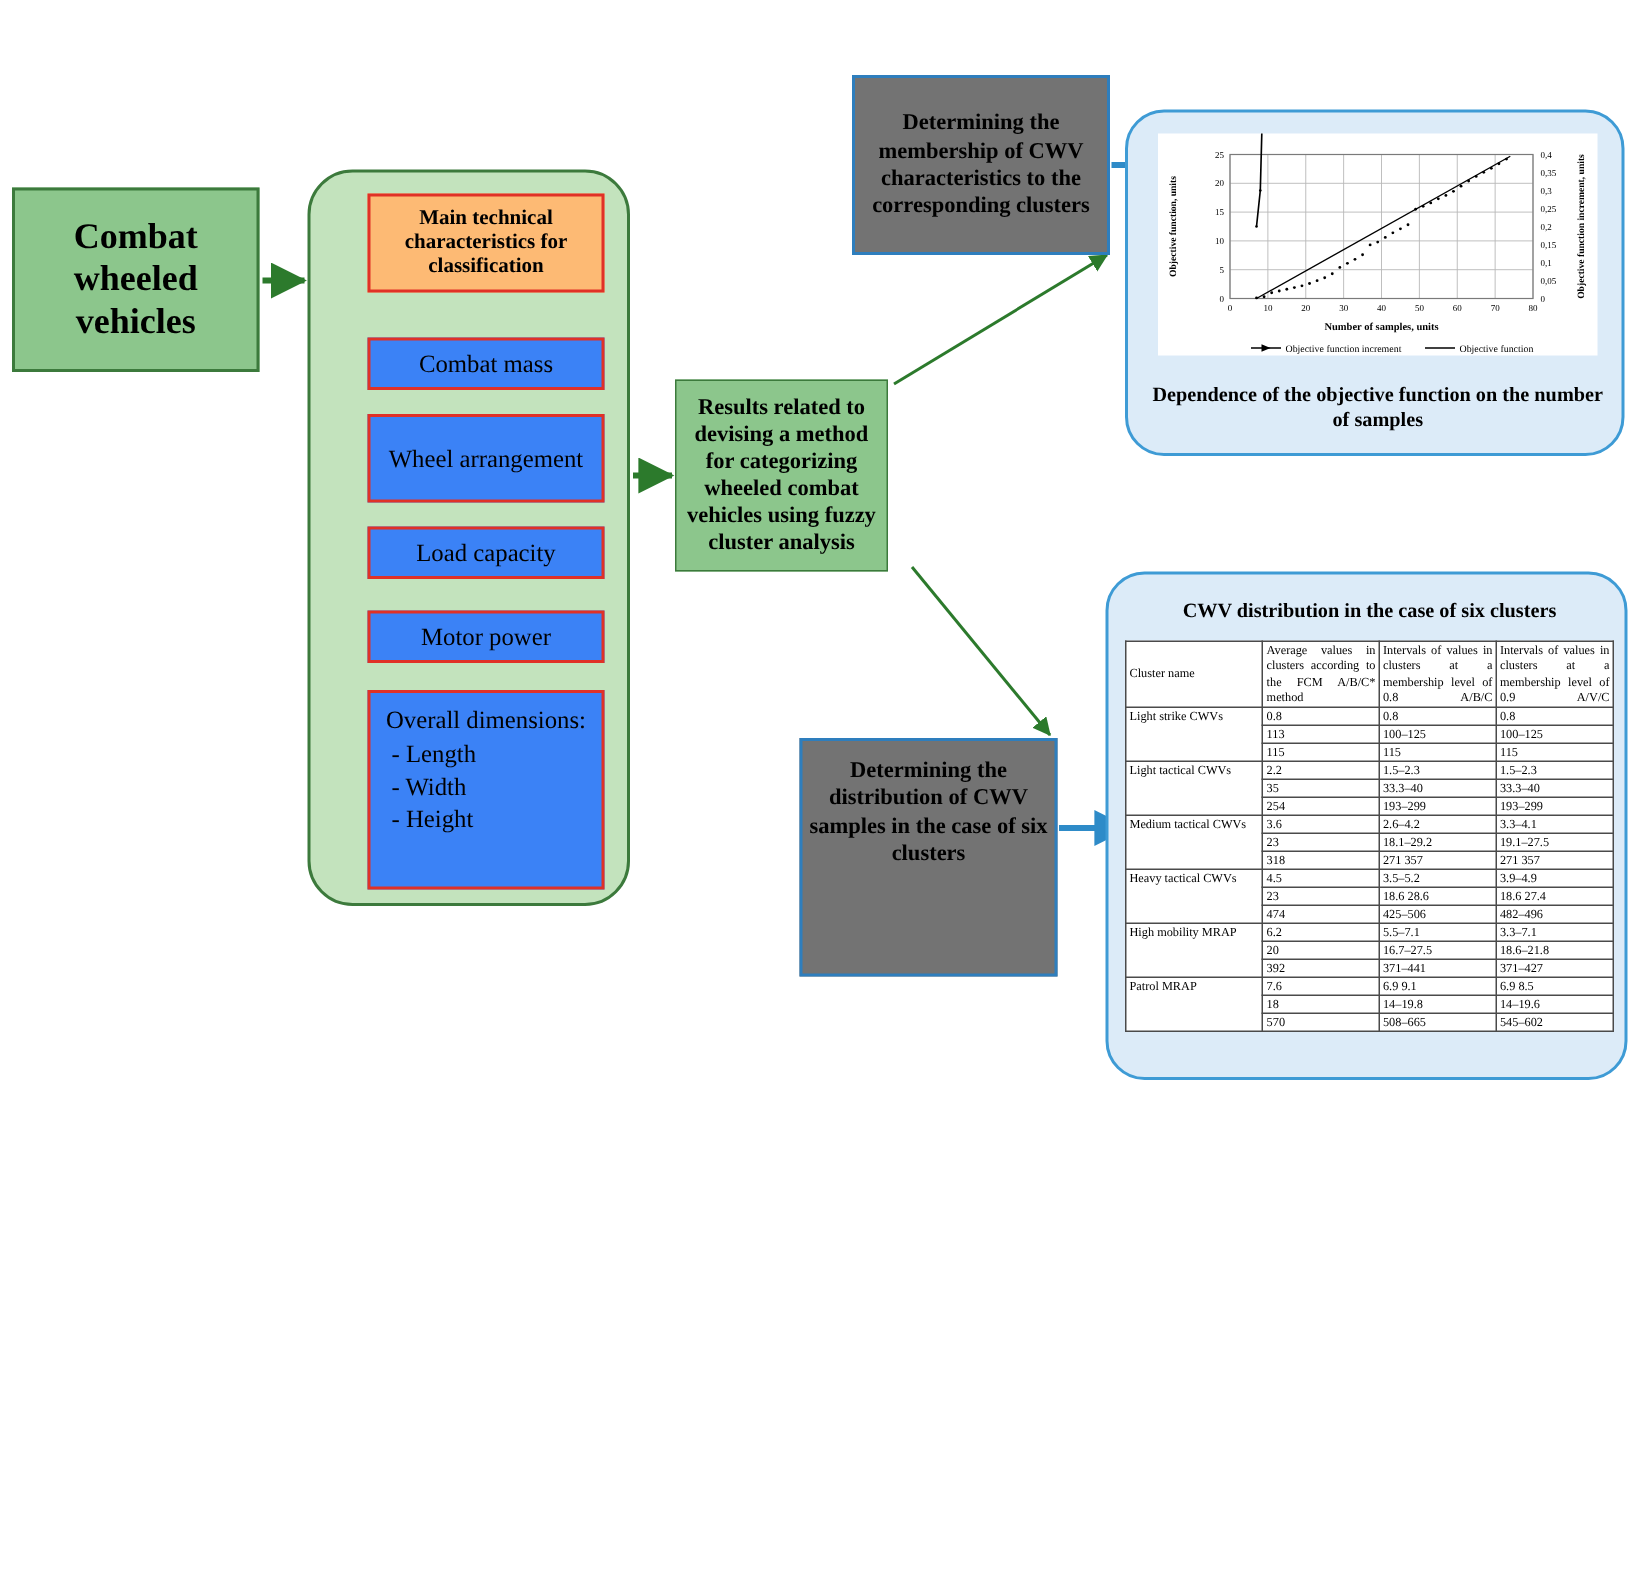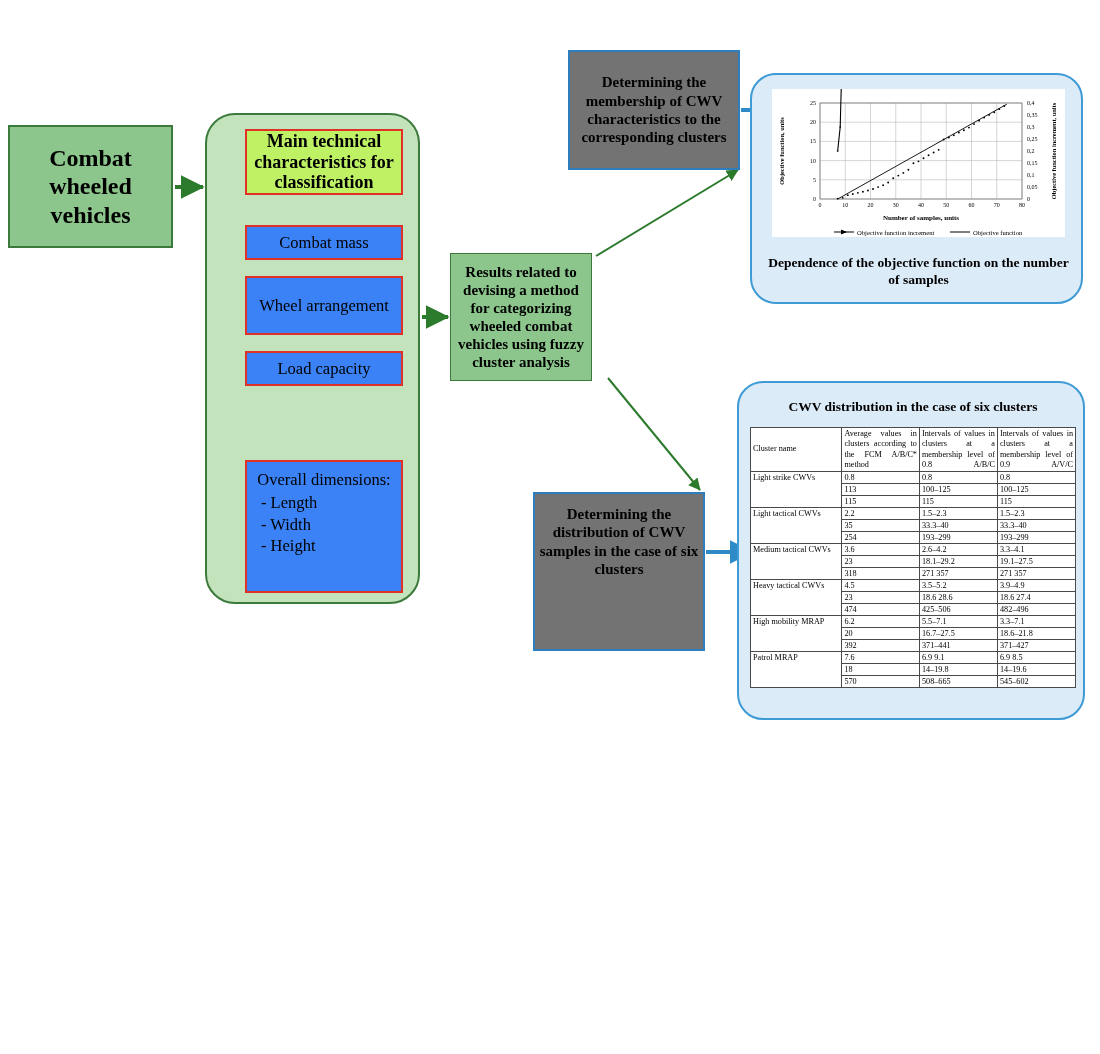--- a/index.html
+++ b/index.html
@@ -29,21 +29,21 @@
     border-radius:30px;box-sizing:border-box;
   }
   .char-box{
     position:absolute;left:38px;width:158px;
     background:#3b82f6;border:2px solid #E03127;
     box-sizing:border-box;
     display:flex;align-items:center;justify-content:center;
     text-align:center;font-size:16.5px;line-height:1.16;color:#000;
   }
   .char-box.primary{
-    background:#bef264;font-weight:bold;font-size:18px;
+    background:#fdba74;font-weight:bold;font-size:14px;
   }
   .char-box.dims{
     display:block;padding:8px 0 0 0;text-align:center;
   }
   .dims-title{font-size:16.5px;line-height:1.2;}
   .dims-list{
     text-align:left;margin-left:14px;margin-top:2px;
     font-size:16.5px;line-height:1.32;
   }
 
@@ -164,20 +164,23 @@
   </div>
 
   <div class="char-box" style="top:161px;height:59px;">
     <span>Wheel arrangement</span>
   </div>
 
   <div class="char-box" style="top:236px;height:35px;">
     <span>Load capacity</span>
   </div>
 
+  <div class="char-box" style="top:292px;height:35px;">
+    <span>Motor power</span>
+  </div>
 
   <div class="char-box dims" style="top:345px;height:133px;">
     <div class="dims-title">Overall dimensions:</div>
     <div class="dims-list">
       <div>- Length</div>
       <div>- Width</div>
       <div>- Height</div>
     </div>
   </div>
 </div>

